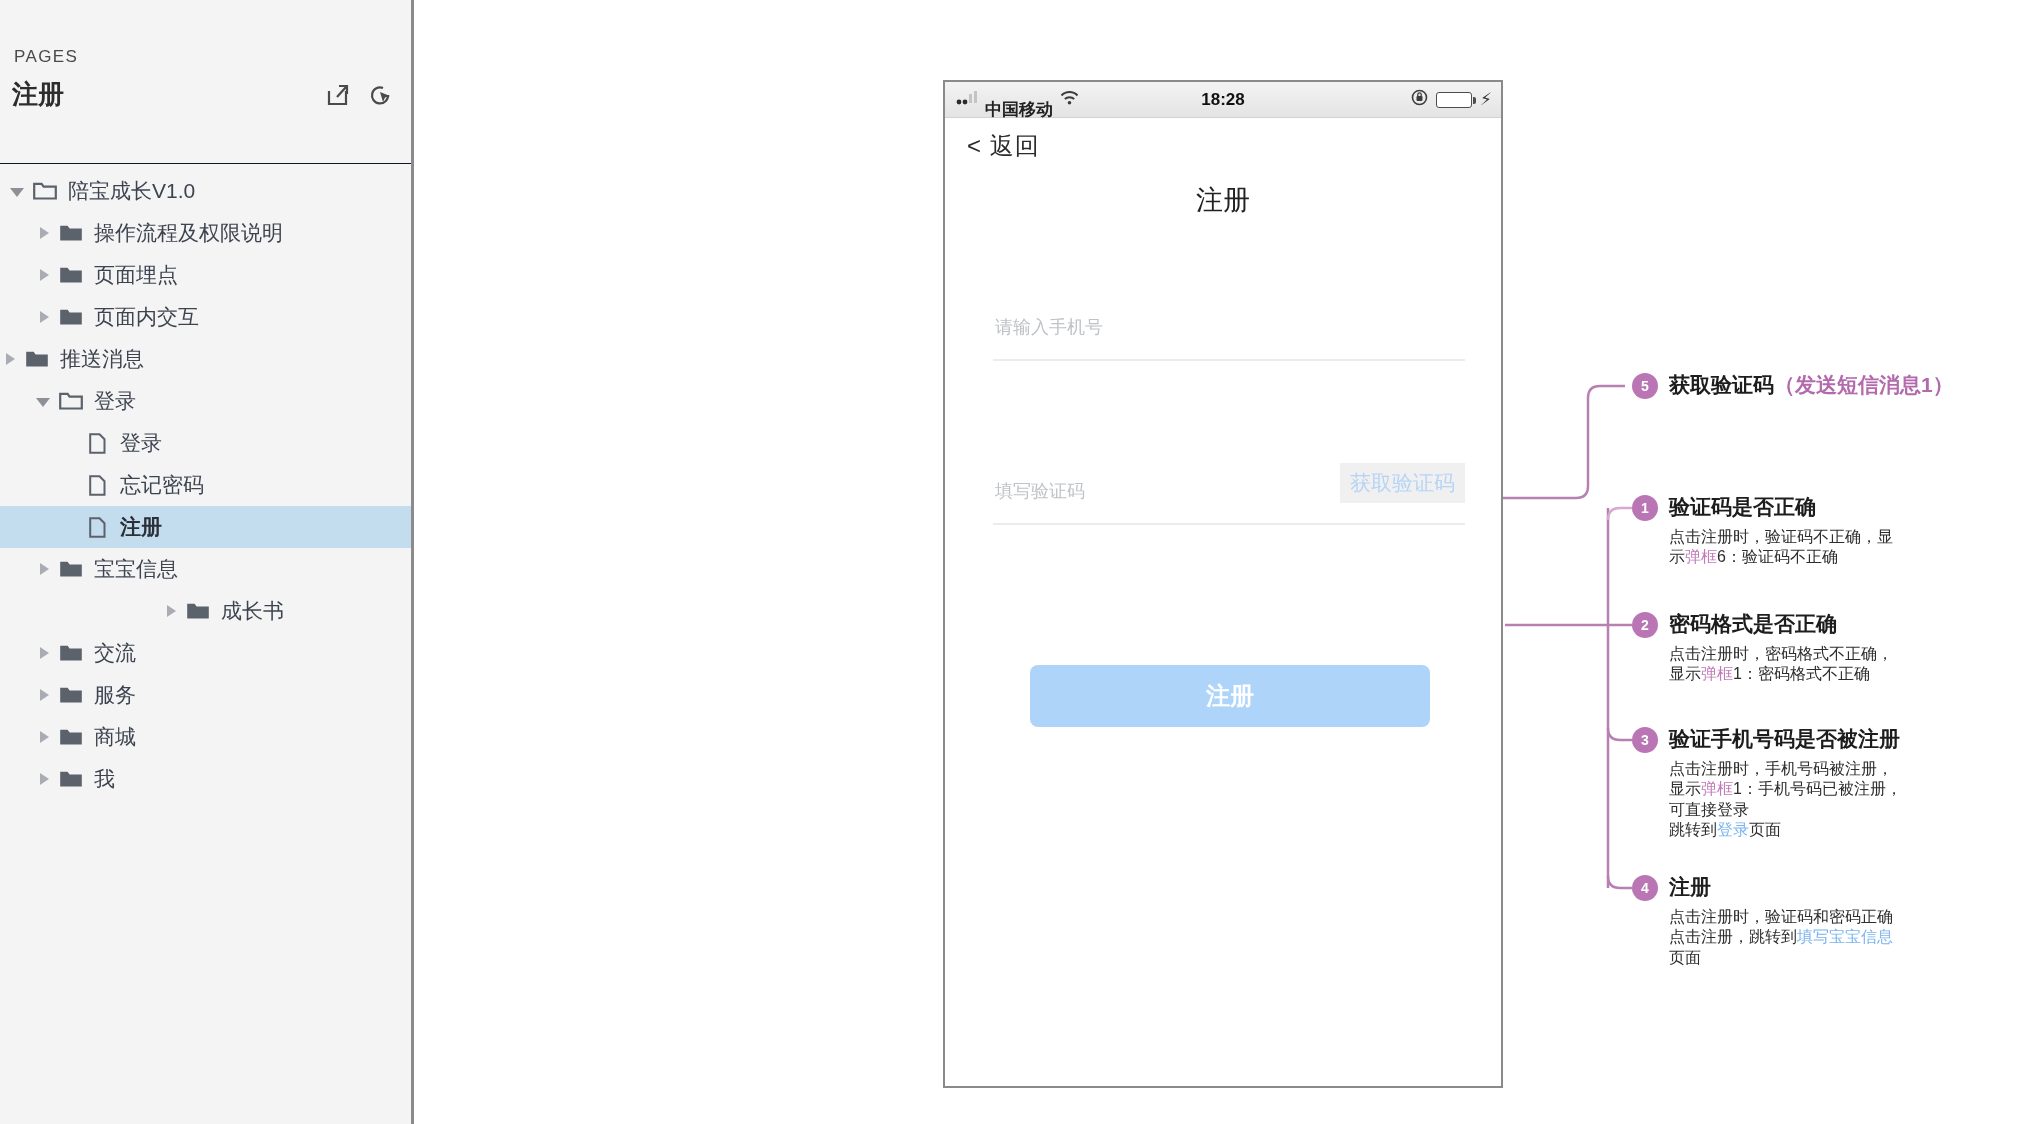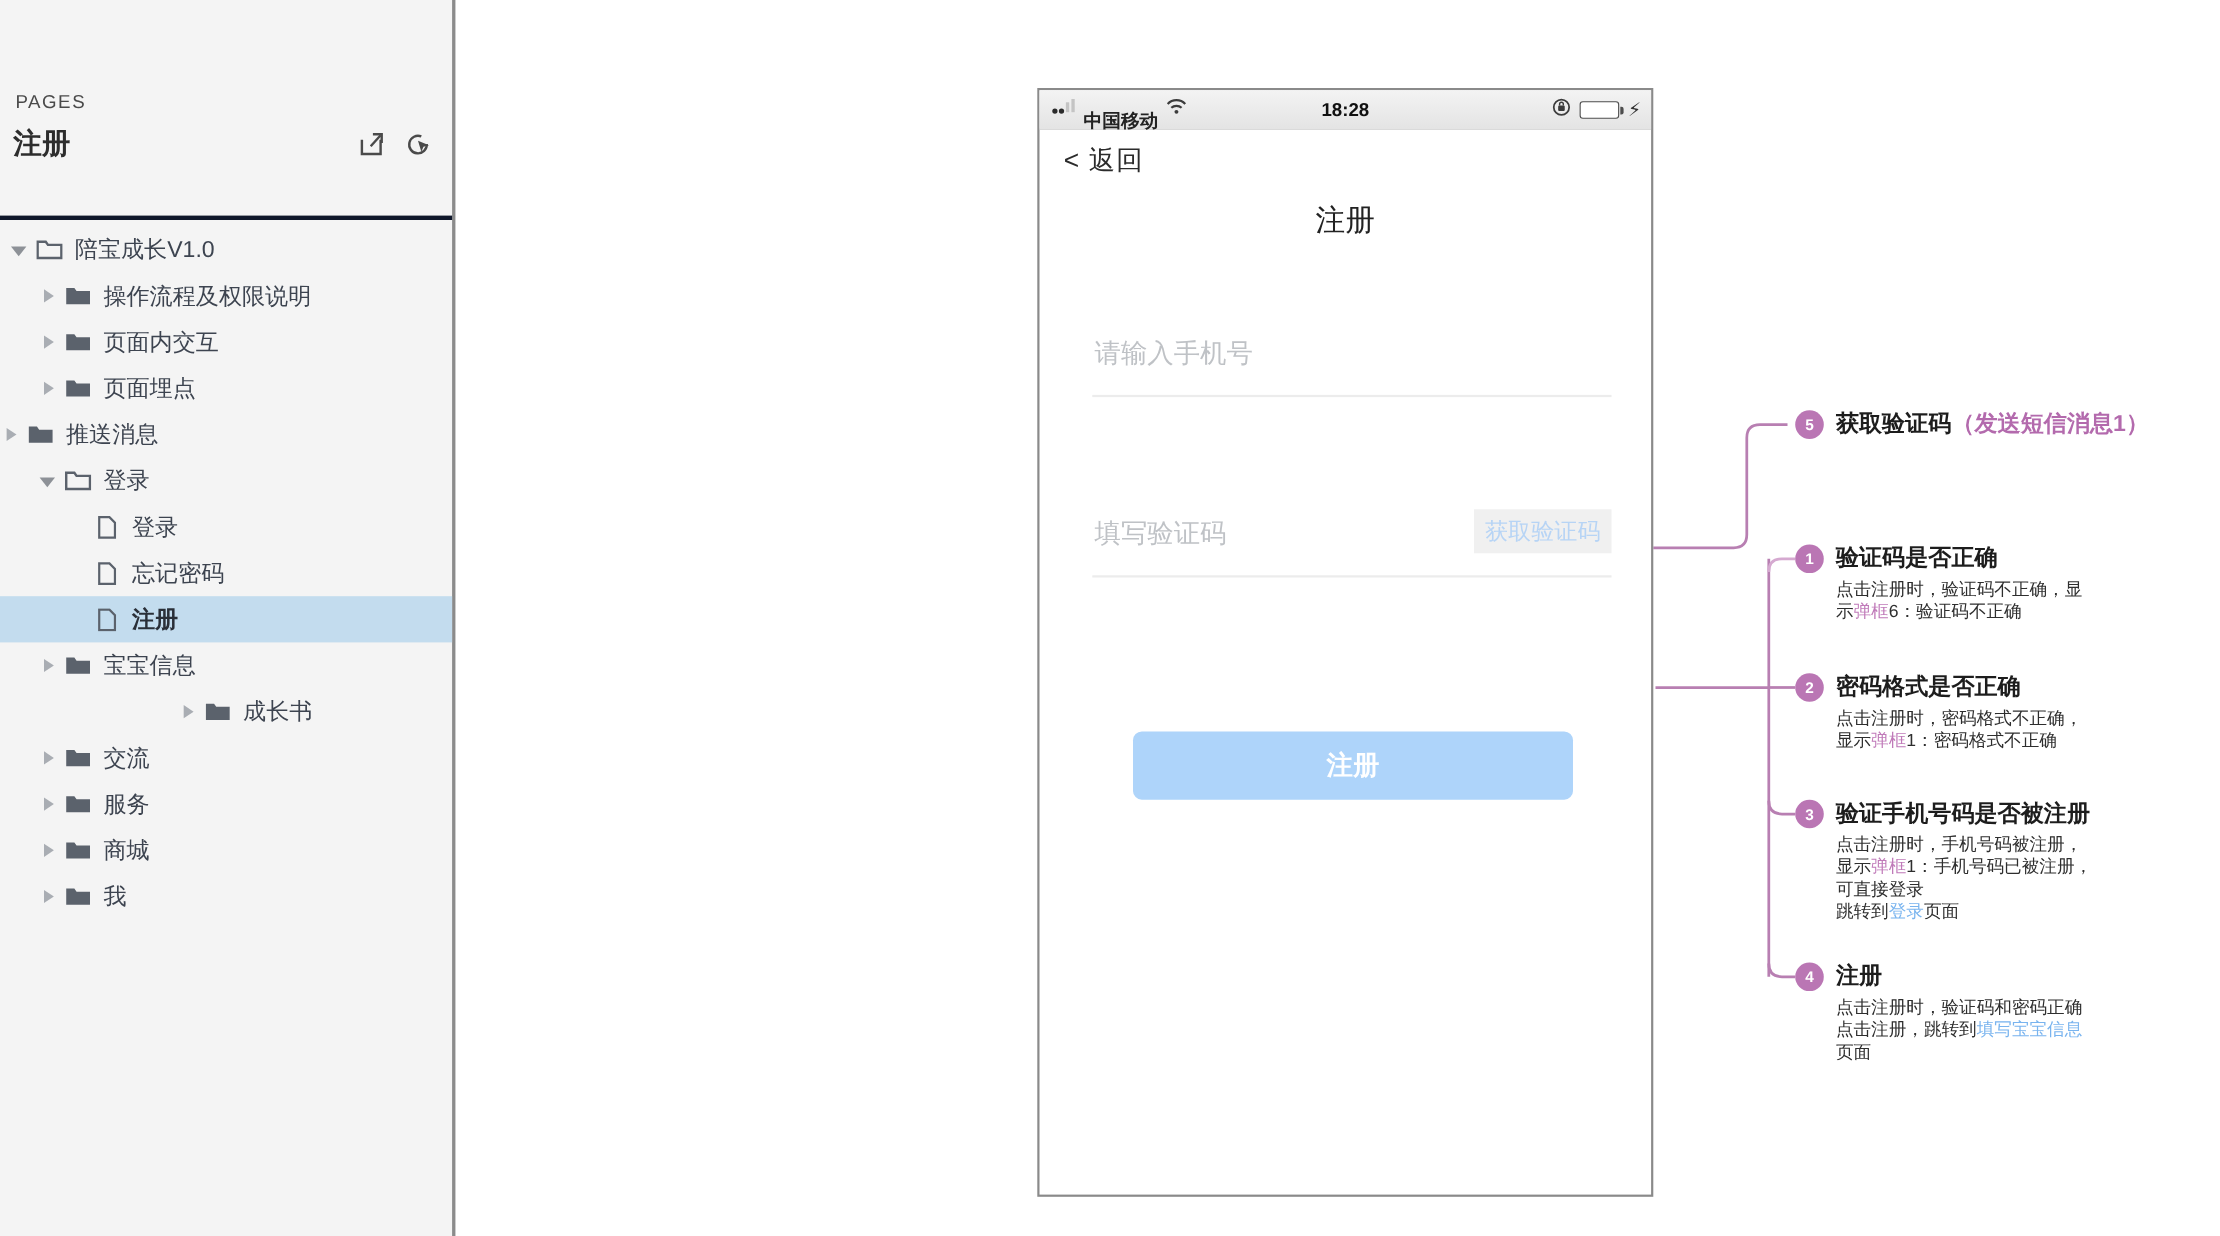--- a/index.html
+++ b/index.html
@@ -11,21 +11,21 @@
   }
   #root { position: relative; width: 2018px; height: 1124px; }
 
   
   #sidebar {
     position: absolute; left: 0; top: 0;
     width: 414px; height: 1124px;
     background: #f4f4f4;
     border-right: 3px solid #8b8b8b;
   }
-  #sidebar-header { position: relative; height: 164px; border-bottom: 4px solid #0f172a; margin-top: 36px; }
+  #sidebar-header { position: relative; height: 164px; border-bottom: 1px solid #0f172a; }
   .pages-label {
     position: absolute; left: 14px; top: 47px;
     font-size: 17px; letter-spacing: 1.4px; color: #4a4a4a; font-weight: 400;
   }
   .page-title-big {
     position: absolute; left: 12px; top: 77px;
     font-size: 26px; font-weight: bold; color: #2d2d2d;
   }
   .hdr-icons { position: absolute; right: 18px; top: 84px; display: flex; gap: 20px; }
   .hdr-icons svg { display: block; }
@@ -98,21 +98,21 @@
   #back-btn {
     position: absolute; left: 22px; top: 48px;
     font-size: 24px; color: #2b2b2b; letter-spacing: 1px;
   }
   #screen-title {
     position: absolute; left: 0; right: 0; top: 100px;
     text-align: center; font-size: 27px; color: #222;
   }
 
   .field { position: absolute; left: 48px; width: 472px; height: 82px; }
-  .field .ph { position: absolute; left: 2px; top: 26px; font-size: 24px; color: #bfc2c6; }
+  .field .ph { position: absolute; left: 2px; top: 36px; font-size: 18px; color: #bfc2c6; }
   .field .underline { position: absolute; left: 0; right: 0; bottom: 0; height: 2px; background: #ececec; }
   #field-phone { top: 197px; }
   #field-pass  { top: 279px; }
   #field-code  { top: 361px; }
 
   #get-code-btn {
     position: absolute; right: 0px; top: 20px;
     background: #f0f0f0; color: #b7d4f5;
     font-size: 21px; padding: 6px 10px;
   }
@@ -191,30 +191,30 @@
           </span>
           <span class="tree-label">操作流程及权限说明</span>
         </div>
         <div class="tree-row" style="padding-left: 34px;">
           <span class="twisty collapsed"></span>
           <span class="ico">
             <svg width="24" height="20" viewBox="0 0 24 20">
               <path d="M1.2 17.5 V2.8 H8.6 L10.6 5.6 H22.8 V17.5 Z" fill="#5b626c"></path>
             </svg>
           </span>
+          <span class="tree-label">页面埋点</span>
+        </div>
+        <div class="tree-row" style="padding-left: 34px;">
+          <span class="twisty collapsed"></span>
+          <span class="ico">
+            <svg width="24" height="20" viewBox="0 0 24 20">
+              <path d="M1.2 17.5 V2.8 H8.6 L10.6 5.6 H22.8 V17.5 Z" fill="#5b626c"></path>
+            </svg>
+          </span>
           <span class="tree-label">页面内交互</span>
-        </div>
-        <div class="tree-row" style="padding-left: 34px;">
-          <span class="twisty collapsed"></span>
-          <span class="ico">
-            <svg width="24" height="20" viewBox="0 0 24 20">
-              <path d="M1.2 17.5 V2.8 H8.6 L10.6 5.6 H22.8 V17.5 Z" fill="#5b626c"></path>
-            </svg>
-          </span>
-          <span class="tree-label">页面埋点</span>
         </div>
         <div class="tree-row" style=" font-family: Liberation Mono, monospace;">
           <span class="twisty collapsed"></span>
           <span class="ico">
             <svg width="24" height="20" viewBox="0 0 24 20">
               <path d="M1.2 17.5 V2.8 H8.6 L10.6 5.6 H22.8 V17.5 Z" fill="#5b626c"></path>
             </svg>
           </span>
           <span class="tree-label">推送消息</span>
         </div>

